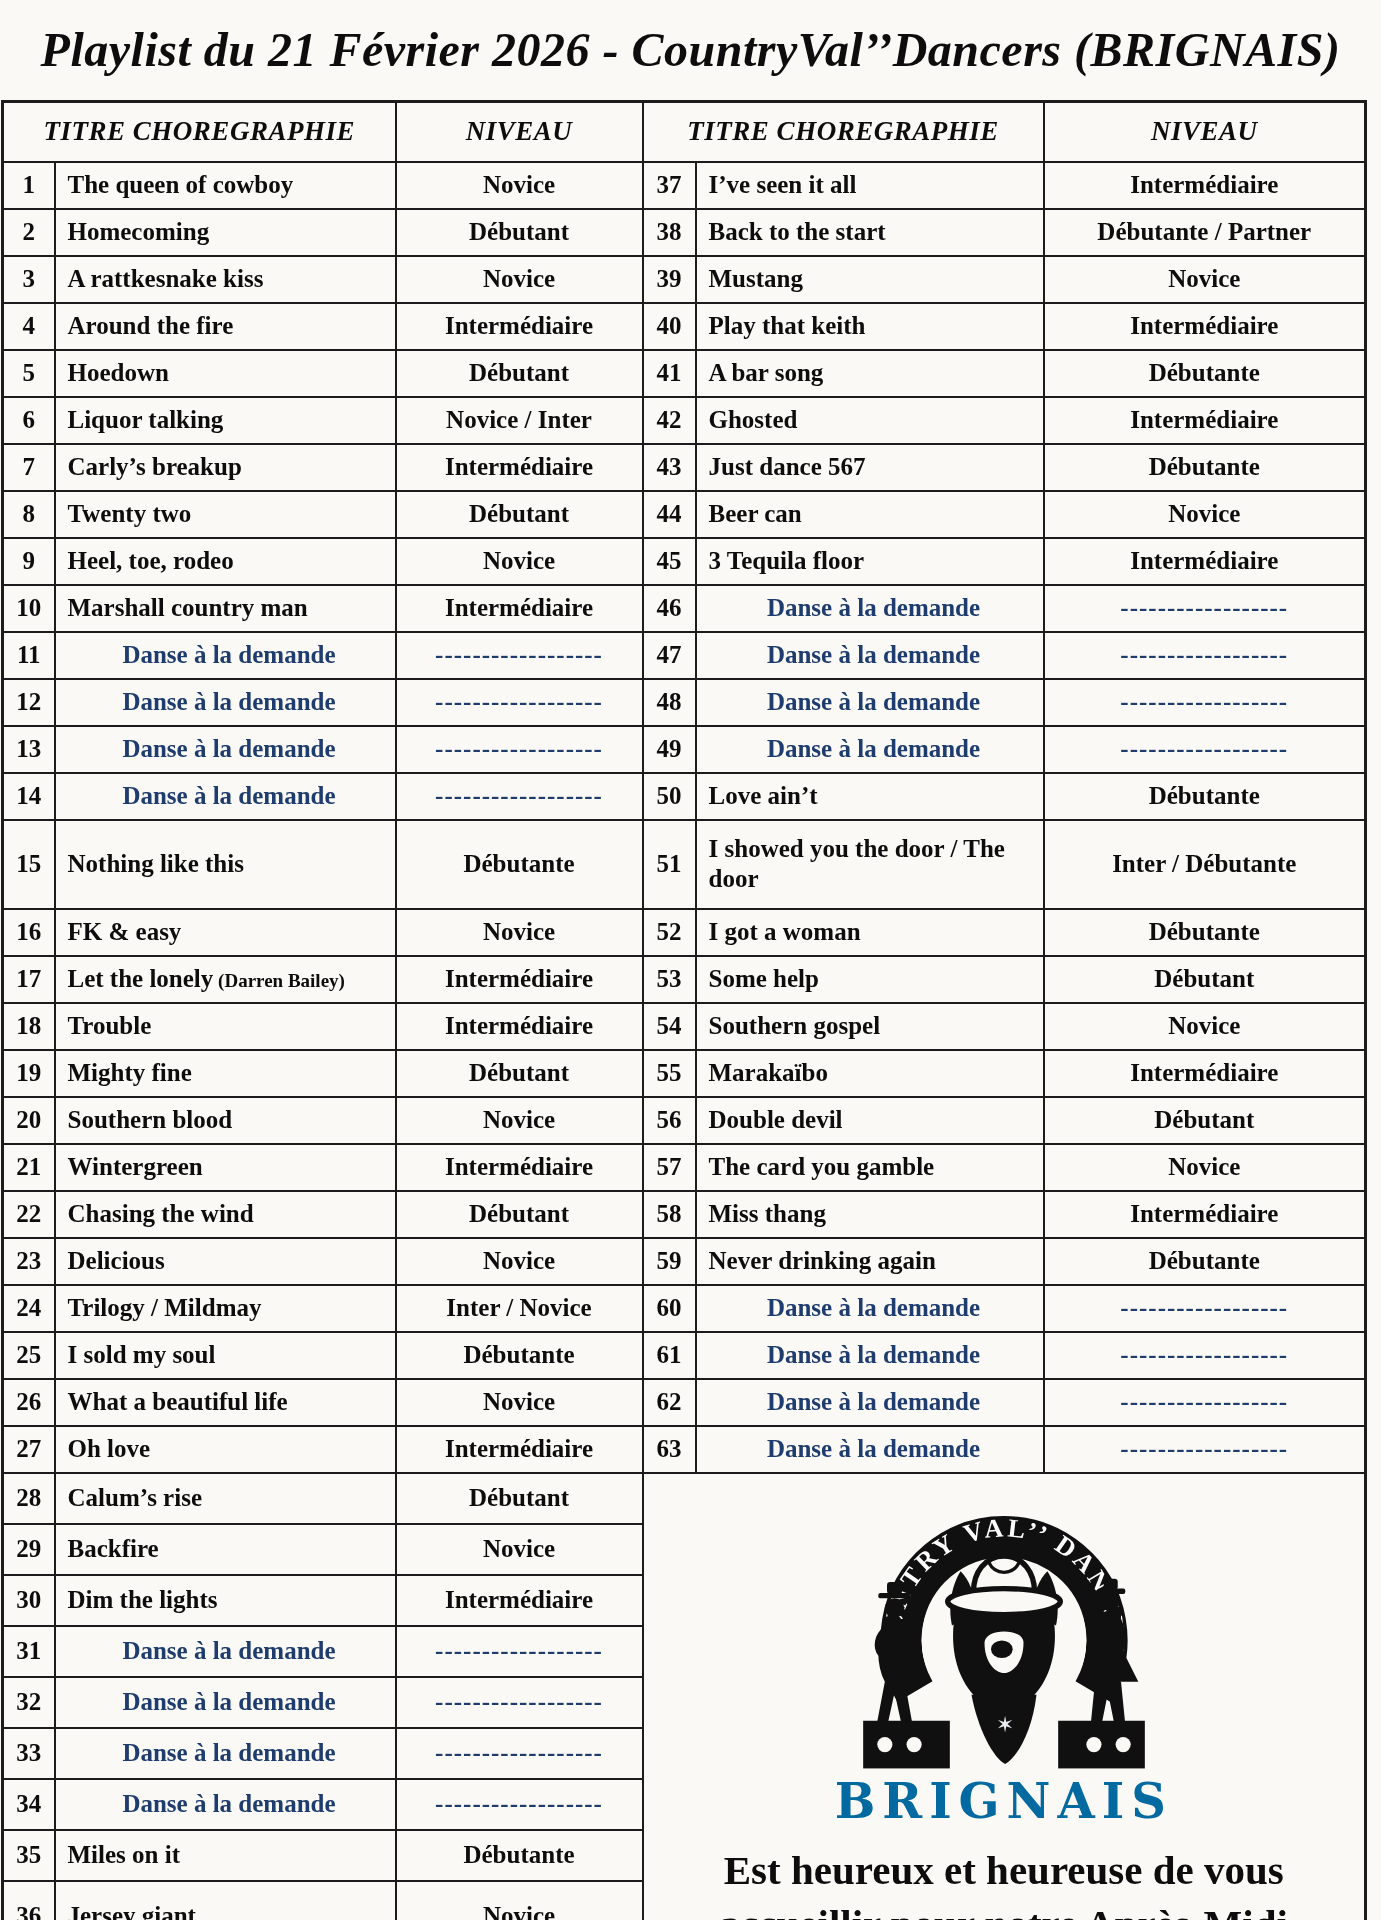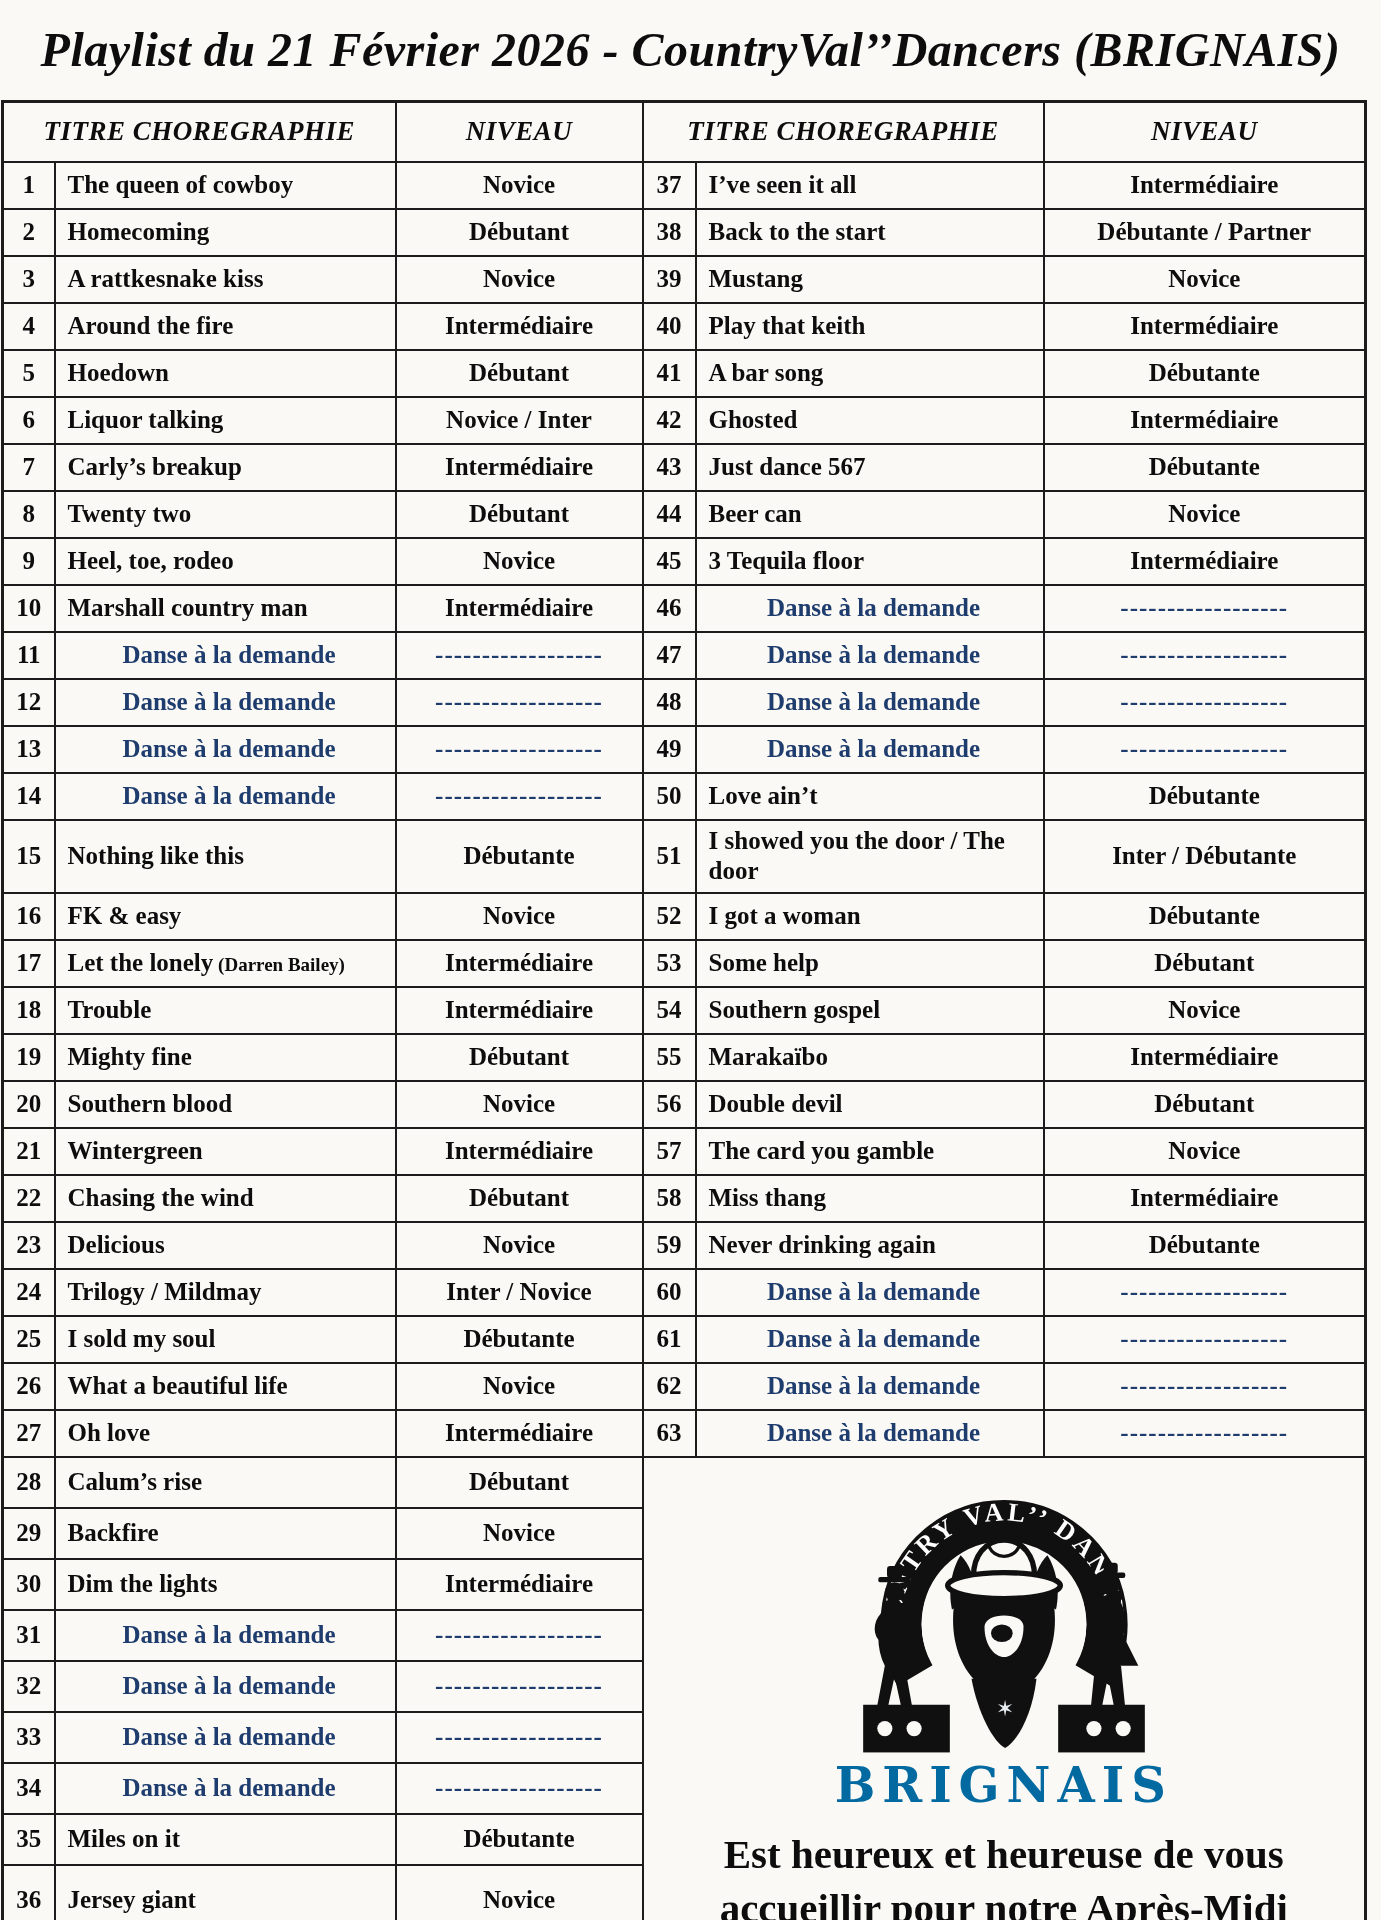--- a/index.html
+++ b/index.html
@@ -41,21 +41,21 @@
   }
   thead tr{height:60px;}
   thead th{
     font-size:27px;
     font-weight:bold;
     font-style:italic;
     text-align:center;
     letter-spacing:0.5px;
   }
   tbody tr{height:47px;}
-  tbody tr:nth-child(15){height:73px;}
+  tbody tr:nth-child(15){height:89px;}
   tbody tr:nth-child(36){height:66px;}
   td.c-num{
     text-align:center;
     font-weight:bold;
     font-size:25px;
   }
   td.c-title{
     text-align:left;
     padding-left:12px;
     padding-right:4px;

